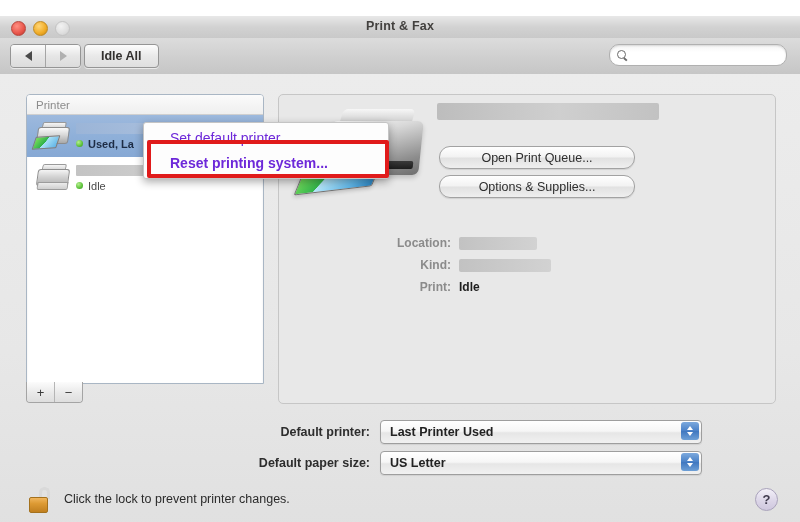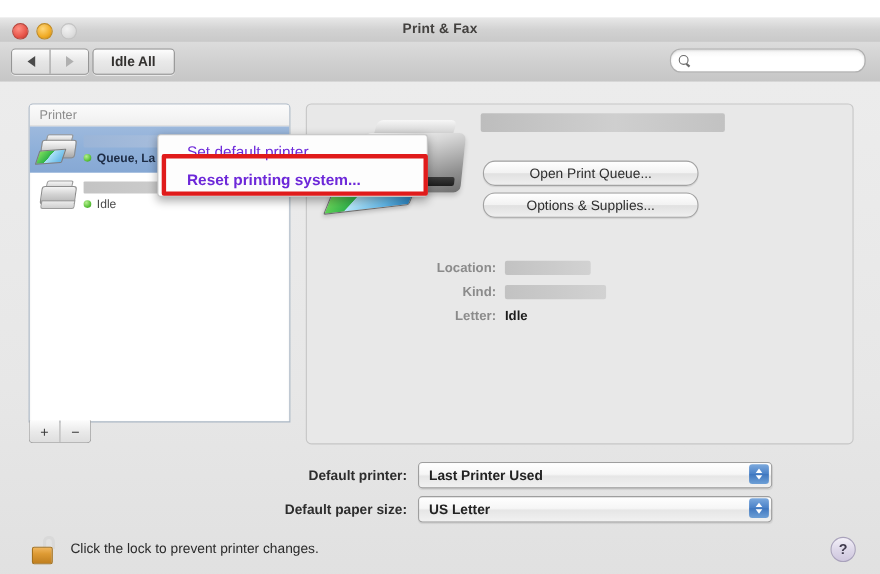--- a/index.html
+++ b/index.html
@@ -559,21 +559,21 @@
       <div class="prow selected">
         <div class="picon">
           <div class="top"></div>
             <div class="body"></div>
             <div class="sheet"></div>
         </div>
         <div class="pinfo">
           <div class="pname-redact"></div>
           <div class="pstat">
             <span class="dot"></span>
-            <span>Queue, La</span>
+            <span>Used, La</span>
           </div>
         </div>
       </div>
 
       <div class="prow">
         <div class="picon plain">
           <div class="top"></div>
             <div class="body"></div>
             <div class="tray"></div>
         </div>
@@ -607,21 +607,21 @@
 
       <div class="kvrow kv1">
         <span class="kvlabel">Location:</span>
         <span class="kvredact w1"></span>
       </div>
       <div class="kvrow kv2">
         <span class="kvlabel">Kind:</span>
         <span class="kvredact w2"></span>
       </div>
       <div class="kvrow kv3">
-        <span class="kvlabel">Letter:</span>
+        <span class="kvlabel">Print:</span>
         <span class="kvvalue">Idle</span>
       </div>
     </div>
 
     <div class="prefrow pr2">
       <span class="prlabel">Default paper size:</span>
       <div class="popup">
         <span class="ptext">US Letter</span>
         <span class="stepper">
           <span class="up"></span>

